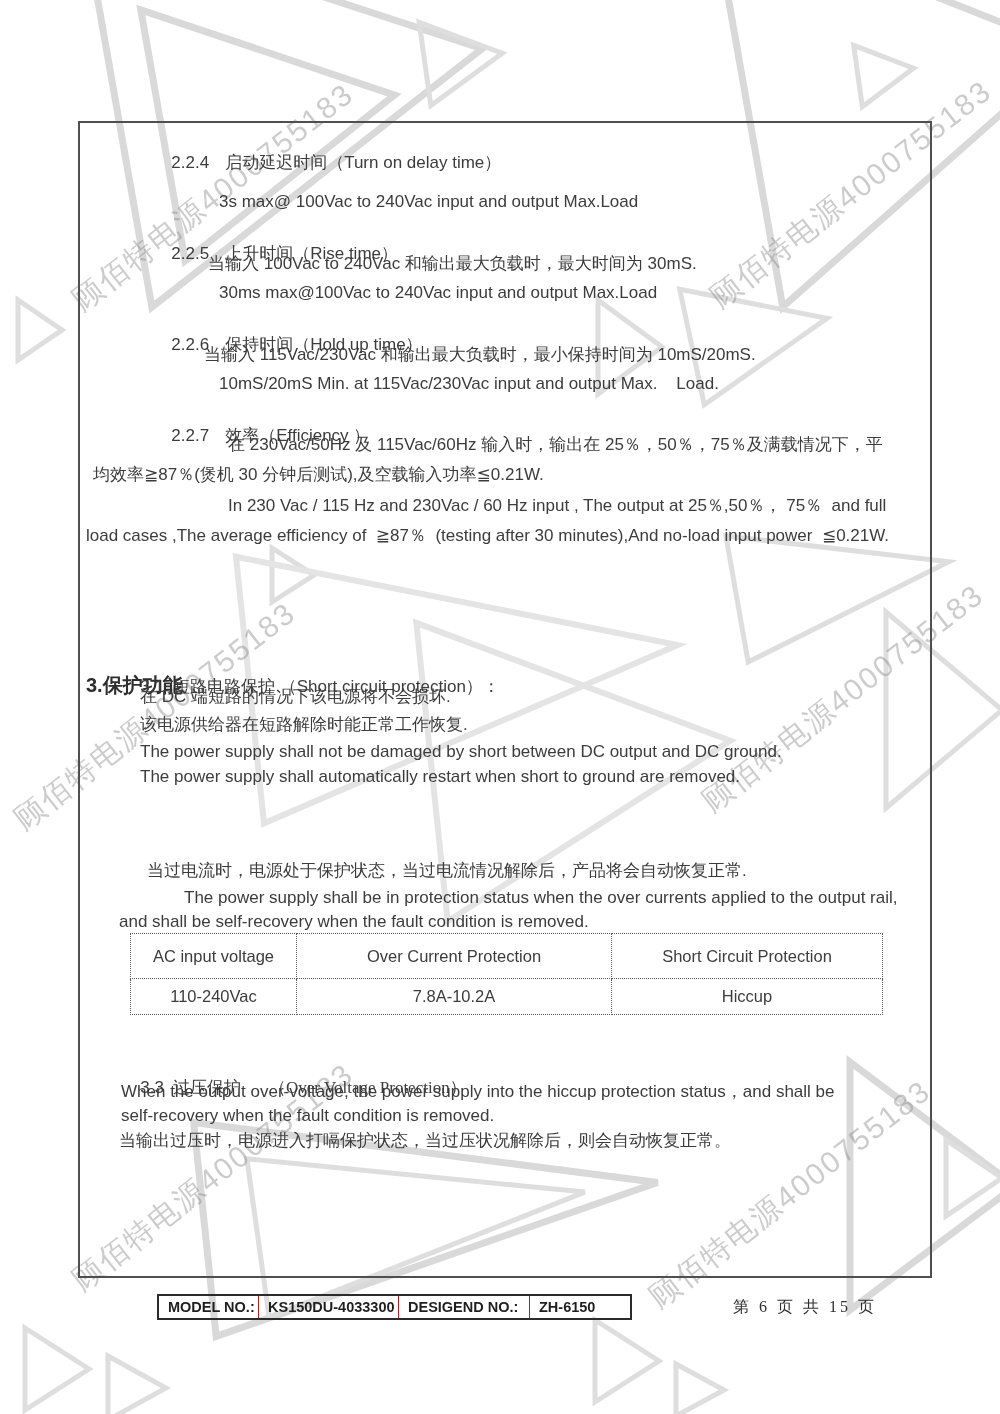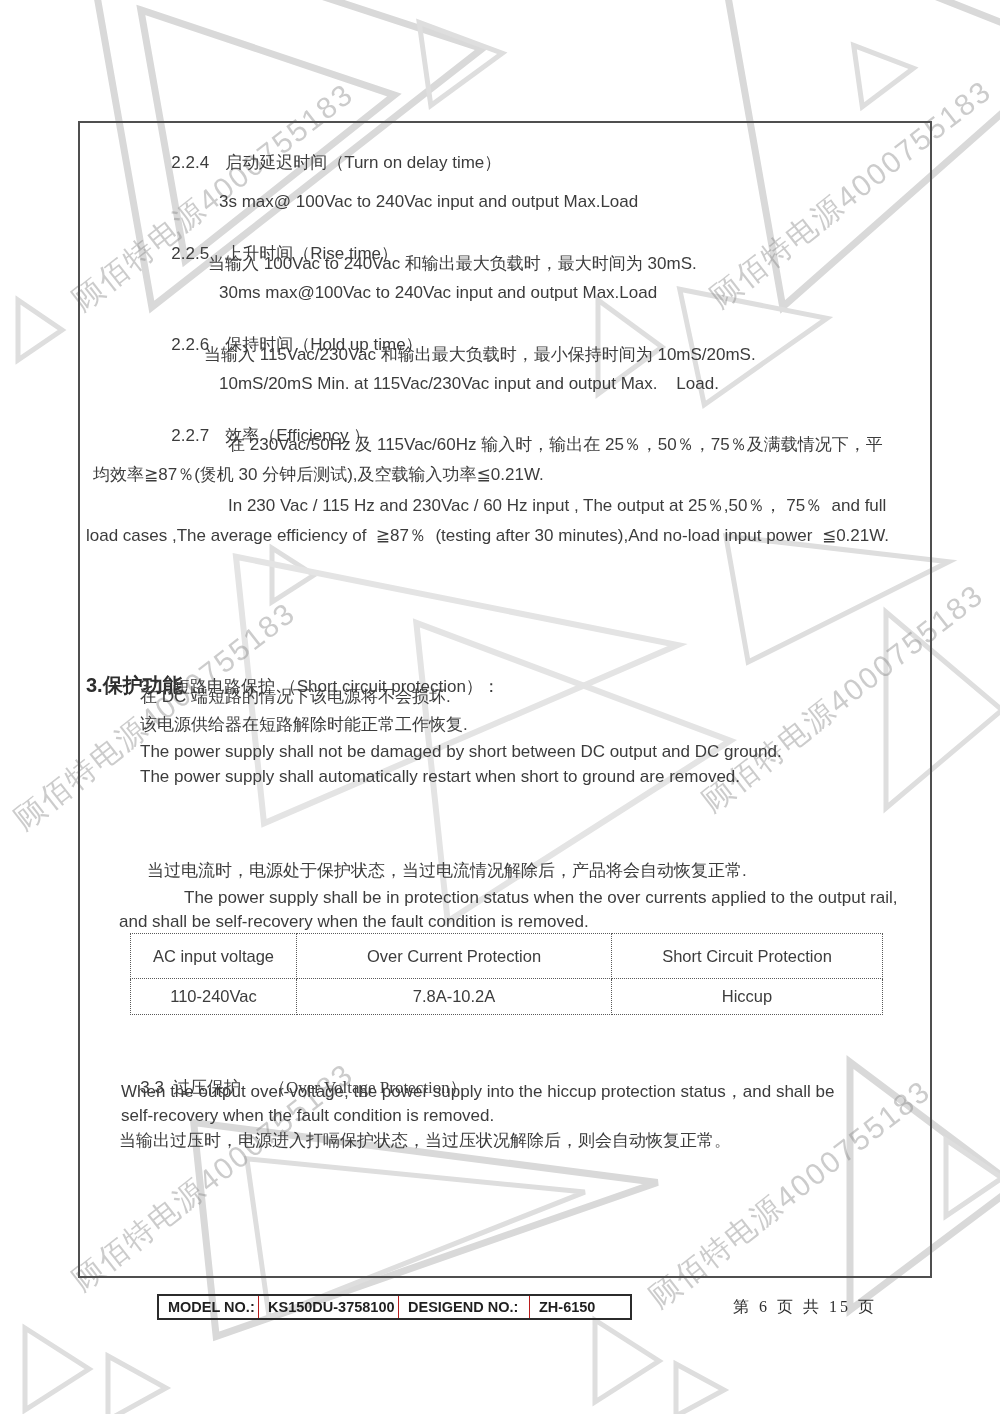--- a/index.html
+++ b/index.html
@@ -148,21 +148,21 @@
       <span>3.3</span><span class="h-title">过压保护</span><span class="serif" style="margin-left:28px;">（Over Voltage Protection）</span>
     </div>
     <div class="abs en" style="left:121px;top:1081px;">When the output over-voltage, the power supply into the hiccup protection status，and shall be</div>
     <div class="abs en" style="left:121px;top:1105px;">self-recovery when the fault condition is removed.</div>
     <div class="abs cn serif" style="left:119px;top:1130px;">当输出过压时，电源进入打嗝保护状态，当过压状况解除后，则会自动恢复正常。</div>
 
     <table class="footer-table">
       <tbody>
           <tr>
         <td style="width:90px;">MODEL NO.:</td>
-        <td style="width:130px;">KS150DU-3758100</td>
+        <td style="width:130px;">KS150DU-4033300</td>
         <td style="width:121px;">DESIGEND NO.:</td>
         <td style="width:91px;">ZH-6150</td>
       </tr>
     </tbody>
       </table>
     <div class="page-info">第 6 页 共 15 页</div>
   </div>
 </div>
 
 </body></html>

